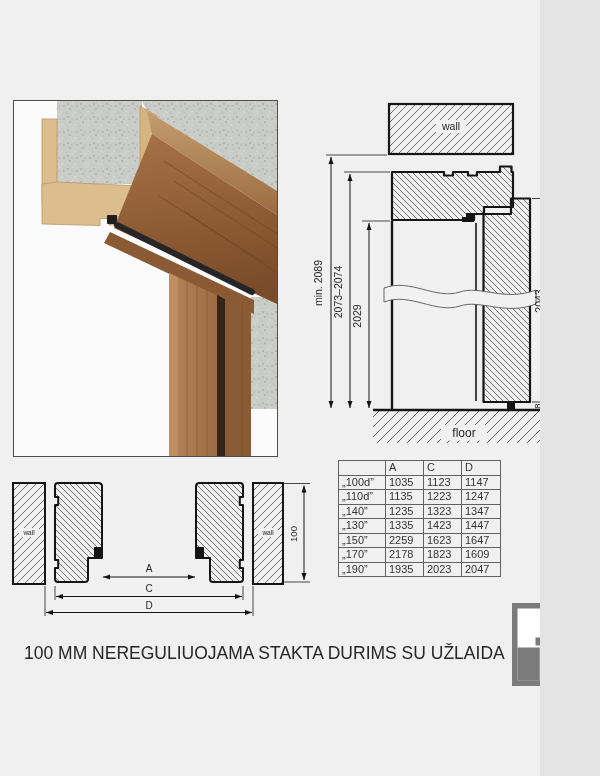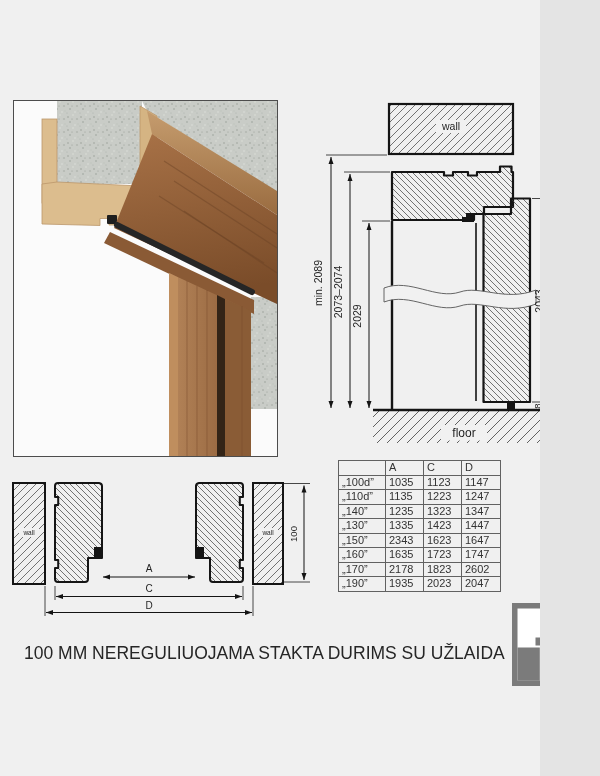--- a/index.html
+++ b/index.html
@@ -219,35 +219,29 @@
           <td>1347</td>
         </tr>
       <tr>
           <td>„130”</td>
           <td>1335</td>
           <td>1423</td>
           <td>1447</td>
         </tr>
       <tr>
           <td>„150”</td>
-          <td>2343</td>
+          <td>2259</td>
           <td>1623</td>
           <td>1647</td>
-        </tr>
-      <tr>
-          <td>„160”</td>
-          <td>1635</td>
-          <td>1723</td>
-          <td>1747</td>
         </tr>
       <tr>
           <td>„170”</td>
           <td>2178</td>
           <td>1823</td>
-          <td>2602</td>
+          <td>1609</td>
         </tr>
       <tr>
           <td>„190”</td>
           <td>1935</td>
           <td>2023</td>
           <td>2047</td>
         </tr>
     </tbody>
   </table>
 

